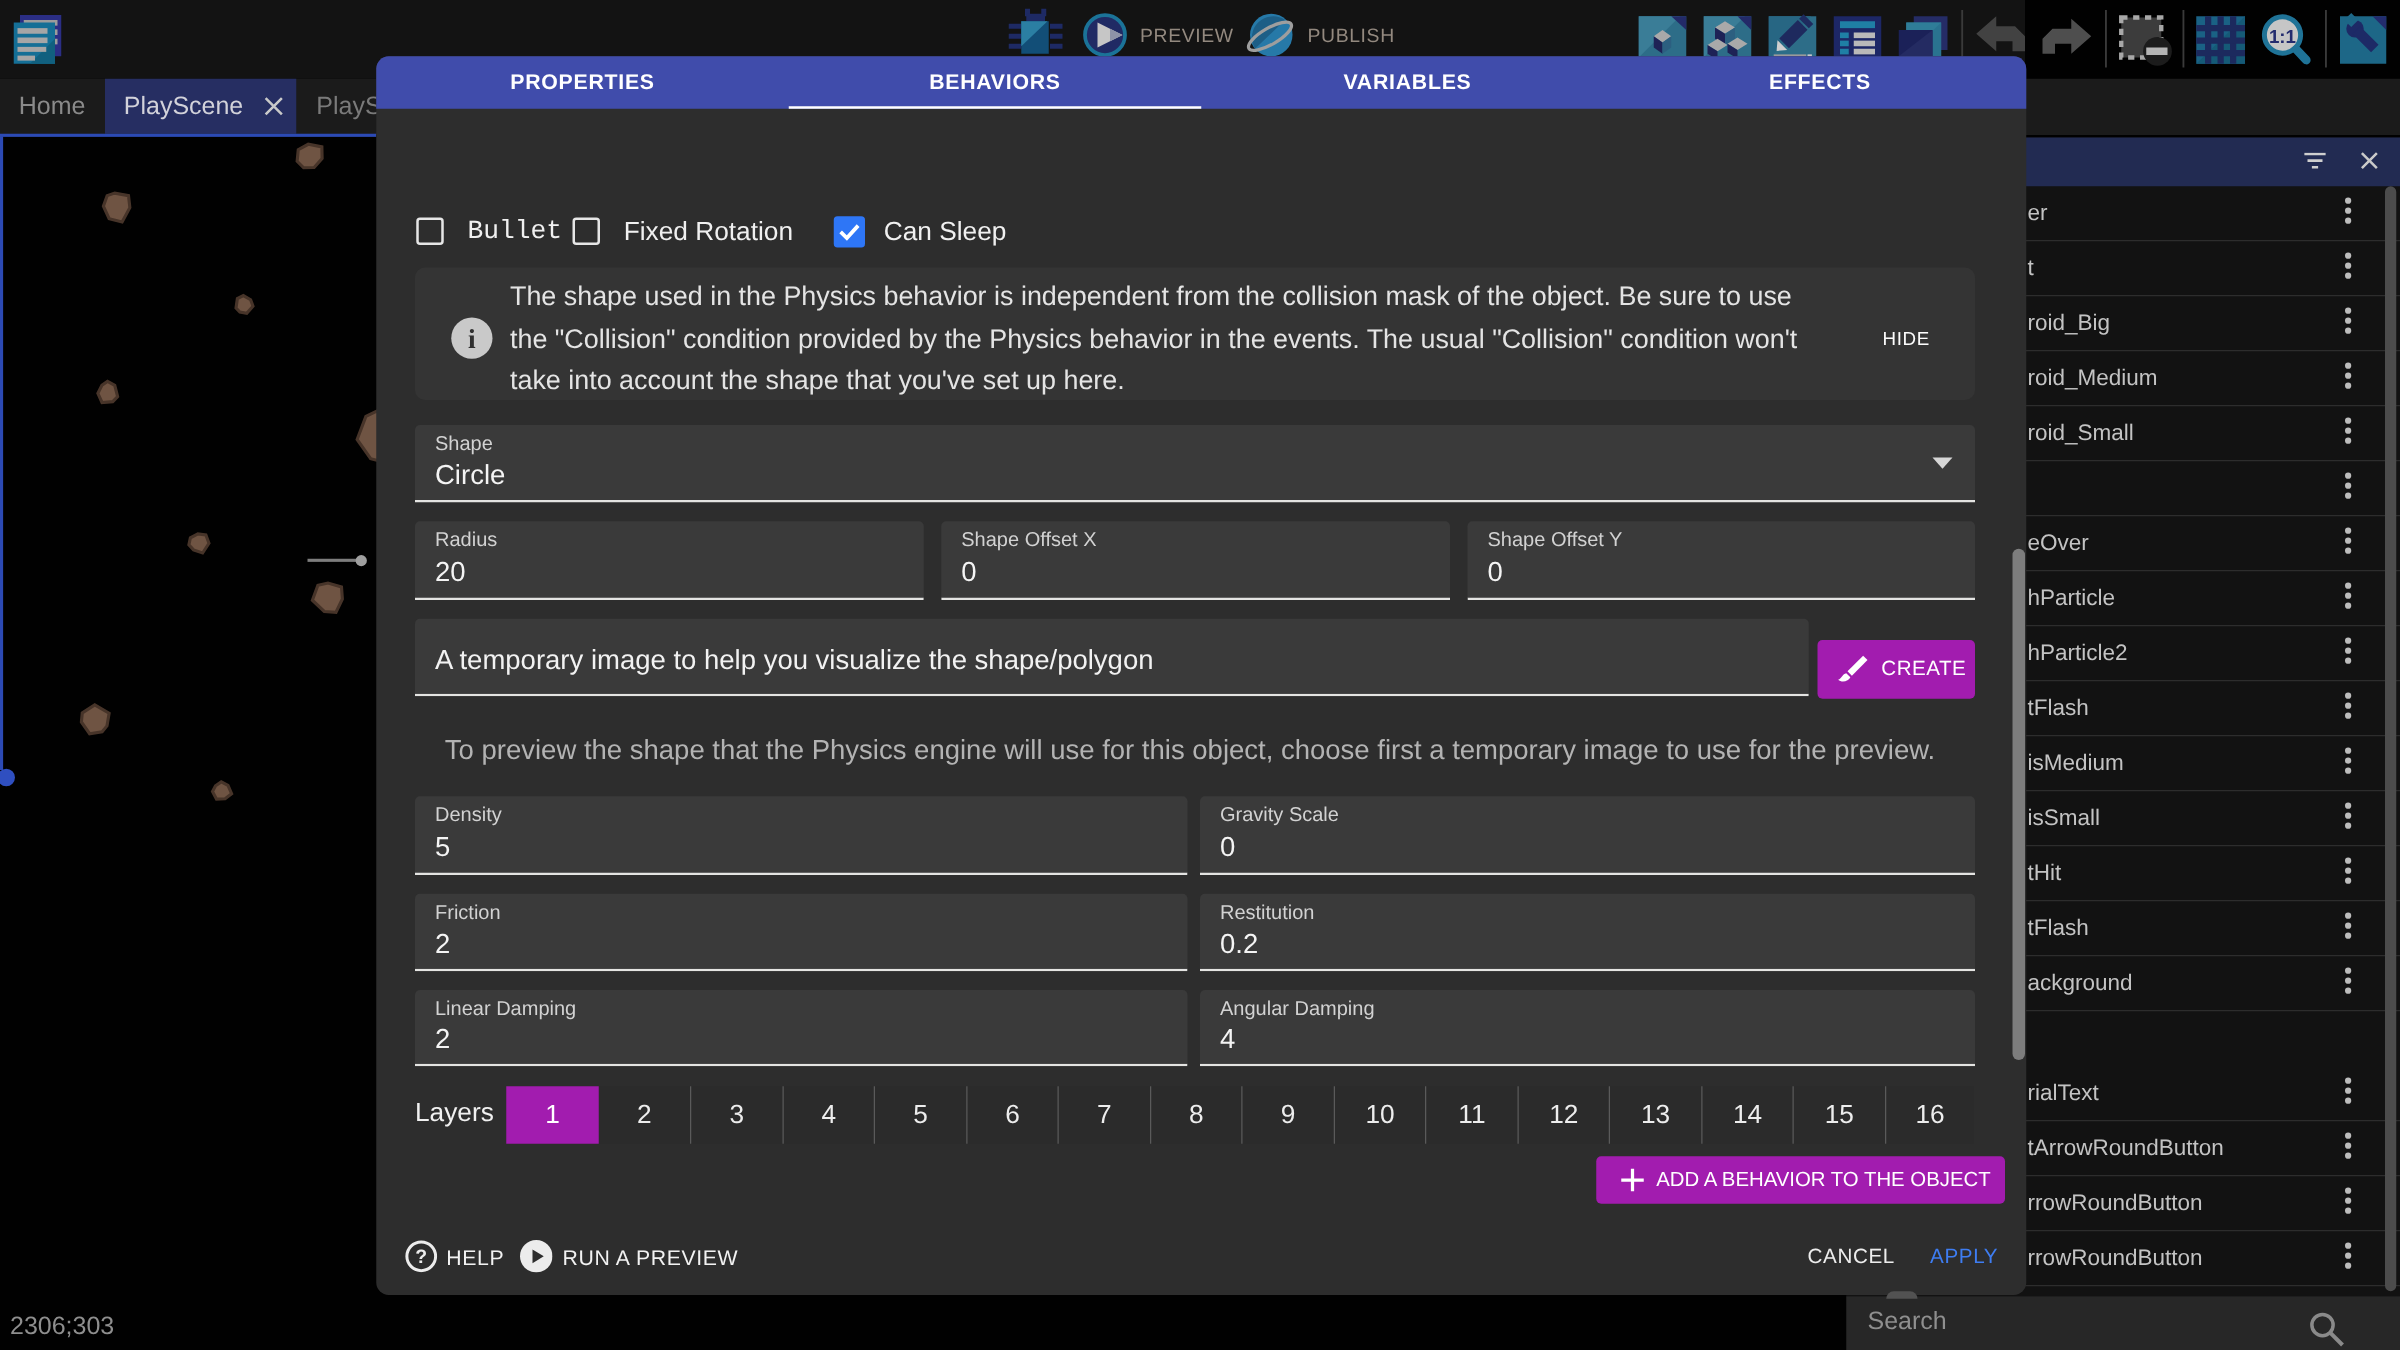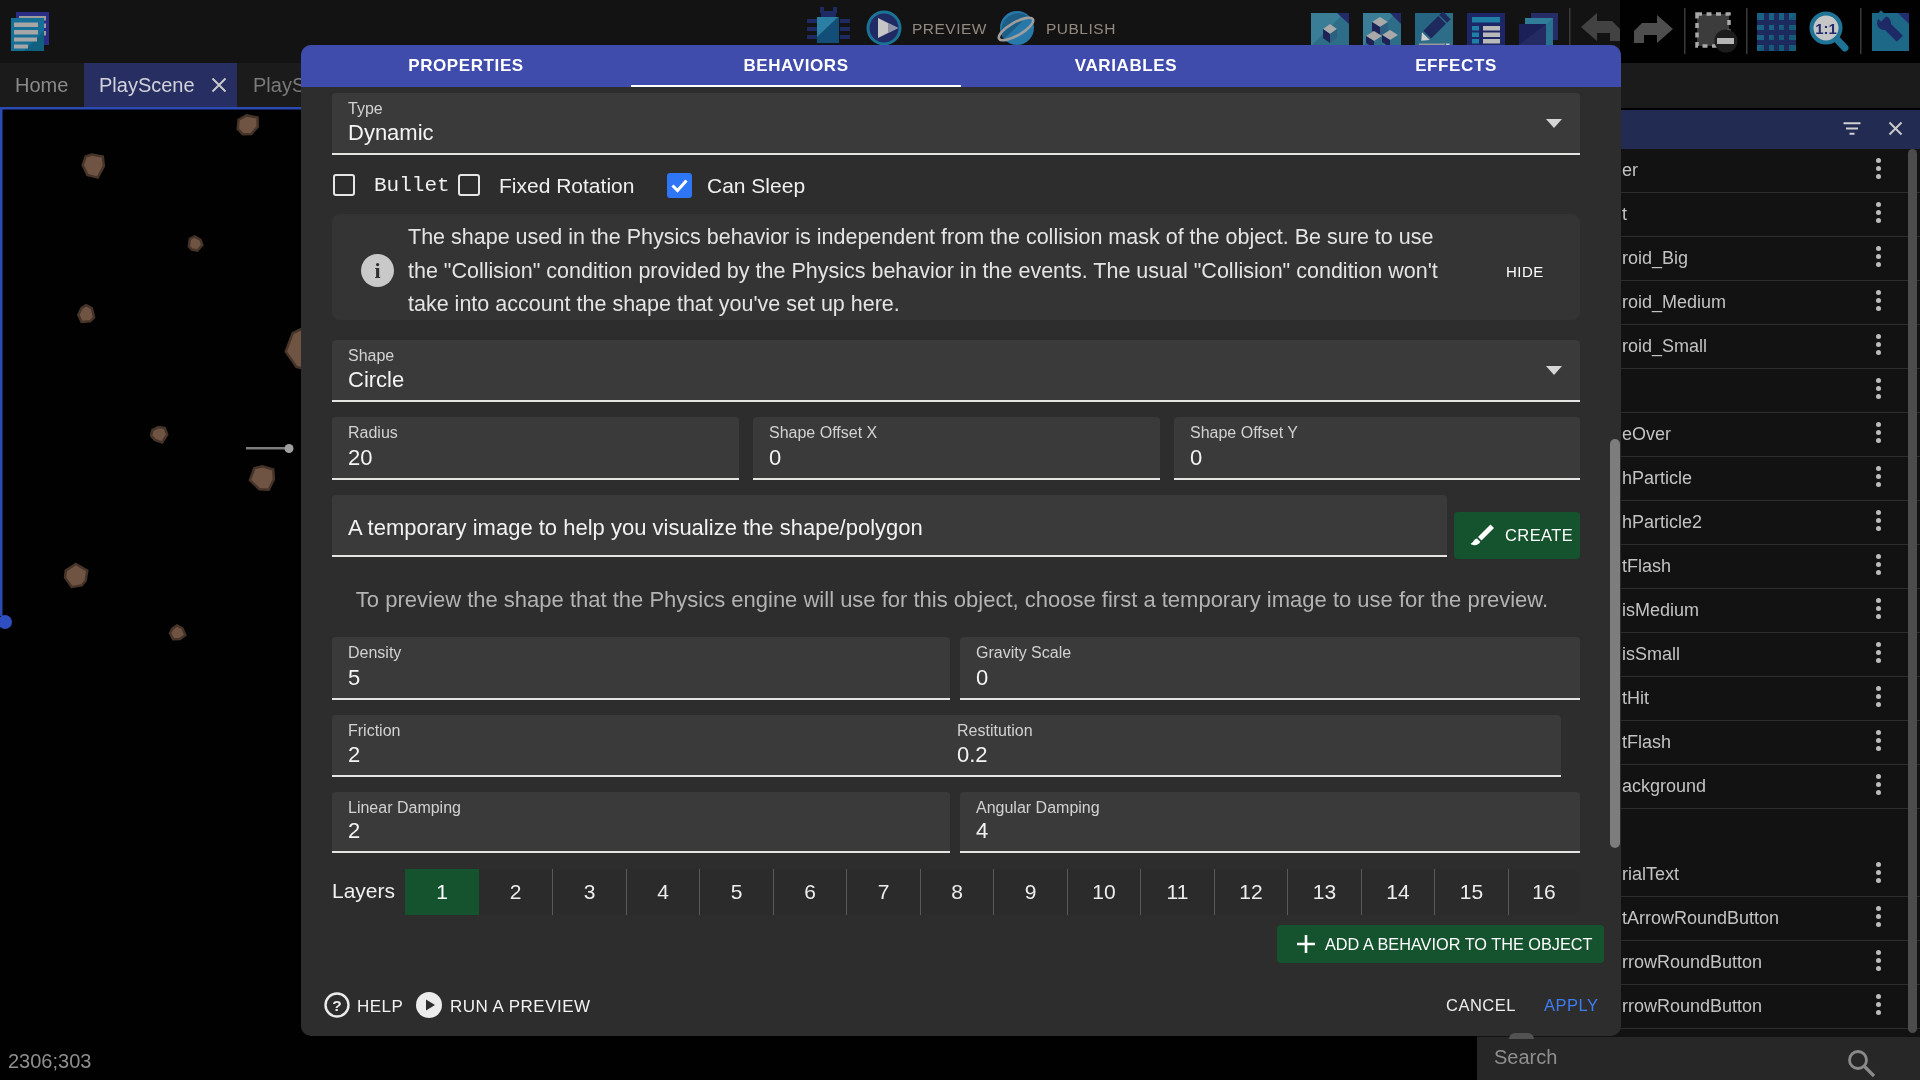--- a/index.html
+++ b/index.html
@@ -22,21 +22,21 @@
   #dialog { left:301px; top:45px; width:1320px; height:991px; background:#2d2d2d; border-radius:10px; }
   #dlghead { left:0; top:0; width:1320px; height:42px; background:#404cab; border-radius:10px 10px 0 0; }
   .dtab { position:absolute; top:0; width:330px; height:42px; text-align:center; line-height:42px; color:#fff; font-size:17px; font-weight:bold; letter-spacing:0.6px; }
   #underline { left:330px; top:40px; width:330px; height:2px; background:#fff; }
   .field { position:absolute; background:#3a3a3a; border-radius:4px 4px 0 0; border-bottom:2px solid #e4e4e2; }
   .field .lb { position:absolute; left:16px; top:7px; font-size:16px; color:#d2d2d2; }
   .field .vl { position:absolute; left:16px; bottom:7px; font-size:22px; color:#f4f4f4; }
   .caret { position:absolute; width:0; height:0; border-left:8px solid transparent; border-right:8px solid transparent; border-top:9px solid #d6d6d6; }
   .cb { position:absolute; width:22px; height:22px; border:2.5px solid #e6e6e6; border-radius:3px; }
   .cblb { position:absolute; font-size:21px; color:#f0f0f0; }
-  .blue { background:#14532d; }
+  .blue { background:#a21caf; }
   .btn { position:absolute; border-radius:4px; color:#fff; }
   #layersrow { position:absolute; left:104px; top:824px; width:1174px; height:46px; background:#2b2b2b; }
   .lcell { position:absolute; top:0; height:46px; line-height:46px; text-align:center; font-size:21px; color:#ededed; border-left:1px solid #5a5a5a; }
 </style>
 </head>
 <body>
 <div id="stage">
   <div class="abs" id="toolbar">
     <svg class="abs" style="left:0;top:0" width="1920" height="63" viewBox="0 0 1920 63">
 
@@ -347,25 +347,20 @@
   </div>
   <div class="abs" id="dialog">
     <div class="abs" id="dlghead">
       <div class="dtab" style="left:0">PROPERTIES</div>
       <div class="dtab" style="left:330px">BEHAVIORS</div>
       <div class="dtab" style="left:660px">VARIABLES</div>
       <div class="dtab" style="left:990px">EFFECTS</div>
     </div>
     <div class="abs" id="underline"></div>
 
-    <div class="field" style="left:31px;top:48px;width:1248px;height:62px;">
-      <div class="lb">Type</div>
-        <div class="vl">Dynamic</div>
-      <div class="caret" style="right:18px;top:26px;"></div>
-    </div>
 
     <div class="cb" style="left:32px;top:129px;"></div>
     <div class="cblb" style="left:73px;top:129px;font-family:Liberation Mono, monospace;">Bullet</div>
     <div class="cb" style="left:157px;top:129px;"></div>
     <div class="cblb" style="left:198px;top:129px;">Fixed Rotation</div>
     <div class="abs" style="left:366px;top:128px;width:25px;height:25px;background:#2e76f6;border-radius:3px;">
       <svg width="25" height="25" viewBox="0 0 25 25">
           <path d="M5.5 12.5 L10.5 17.5 L19.5 7.5" stroke="#fff" stroke-width="3" fill="none"></path>
         </svg>
     </div>
@@ -415,21 +410,21 @@
     </div>
     <div class="field" style="left:659px;top:592px;width:620px;height:63px;">
       <div class="lb">Gravity Scale</div>
         <div class="vl">0</div>
     </div>
 
     <div class="field" style="left:31px;top:670px;width:618px;height:62px;">
       <div class="lb">Friction</div>
         <div class="vl">2</div>
     </div>
-    <div class="field" style="left:640px;top:670px;width:620px;height:62px;">
+    <div class="field" style="left:659px;top:670px;width:620px;height:62px;">
       <div class="lb">Restitution</div>
         <div class="vl">0.2</div>
     </div>
 
     <div class="field" style="left:31px;top:747px;width:618px;height:61px;">
       <div class="lb">Linear Damping</div>
         <div class="vl">2</div>
     </div>
     <div class="field" style="left:659px;top:747px;width:620px;height:61px;">
       <div class="lb">Angular Damping</div>

